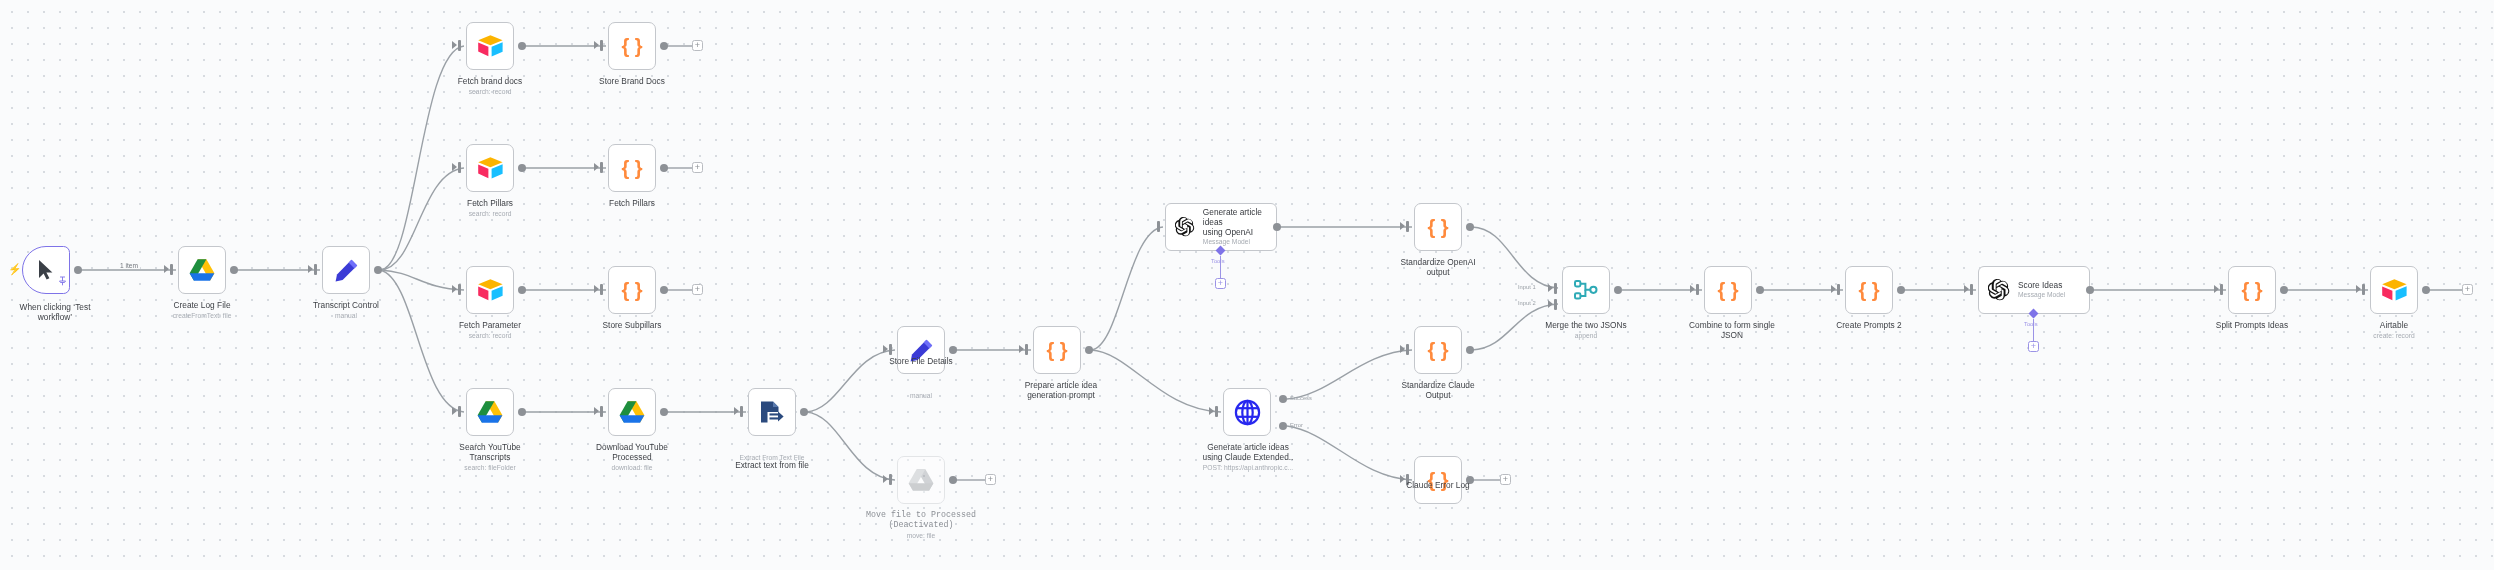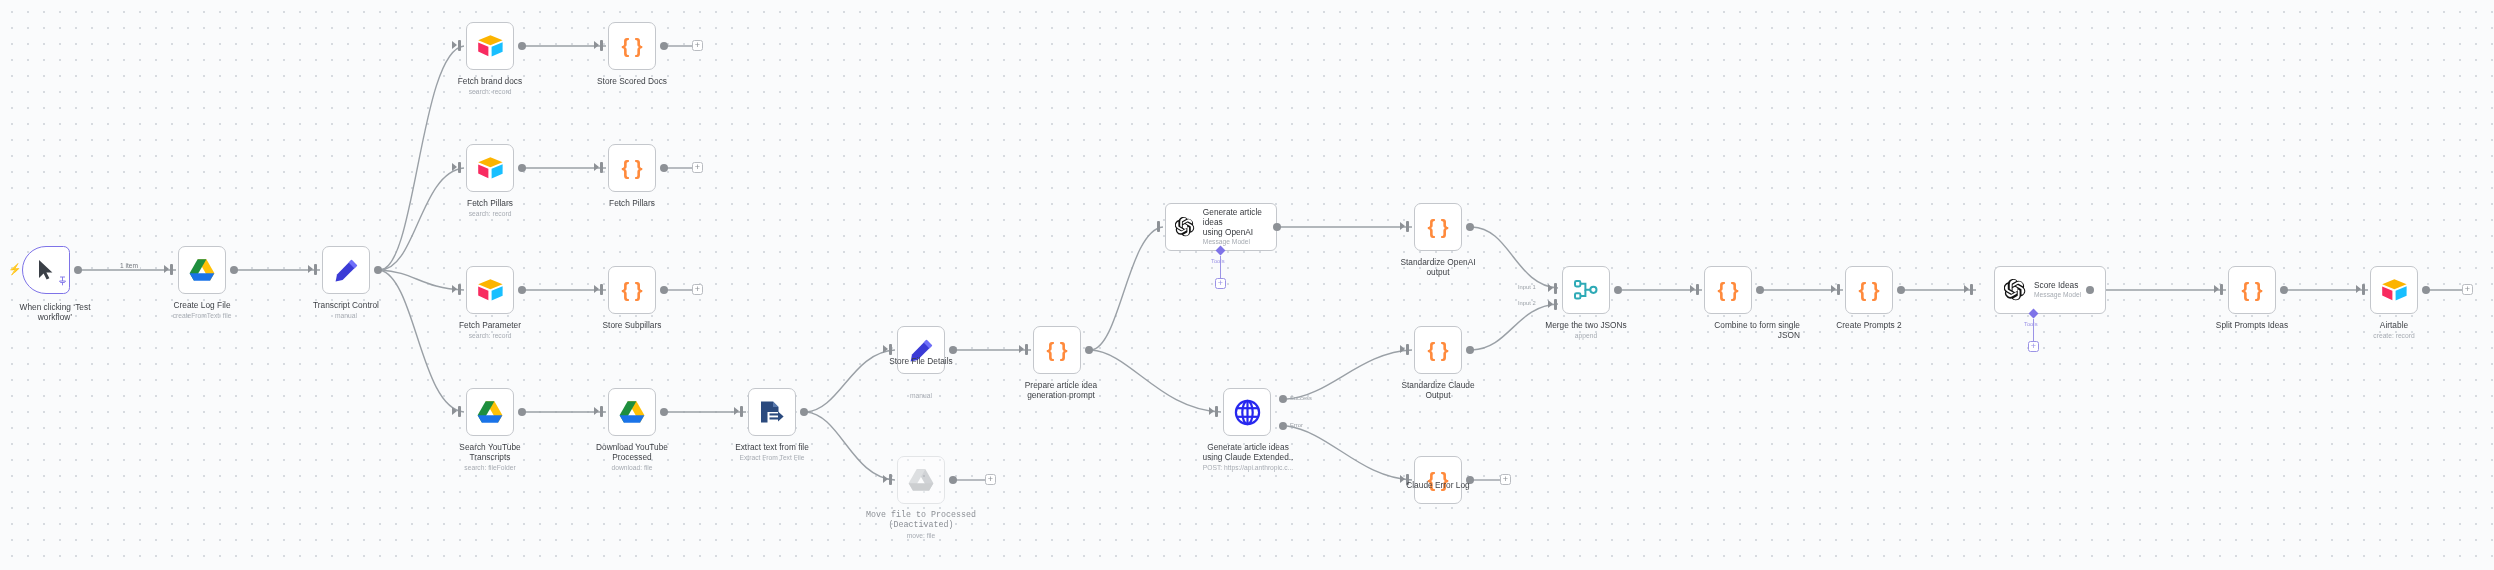--- a/index.html
+++ b/index.html
@@ -204,21 +204,21 @@
   <div class="node">
     <div class="box square" style="left:608px;top:22px;">
       <svg class="icn" width="26" height="24" viewBox="0 0 26 24">
         <text x="13" y="18.5" font-family="Liberation Sans, sans-serif" font-size="20" font-weight="bold" fill="#ff8a3c" text-anchor="middle">{ }</text>
       </svg>
     </div>
     <div class="in-bar" style="left:600px;top:40px;"></div>
     <div class="in-arrow" style="left:594px;top:41px;"></div>
     <div class="out-dot" style="left:660px;top:42px;"></div>
     <div class="plus" style="left:692px;top:40px;">+</div>
-    <div class="caption" style="left:572px;top:76px;width:120px;">Store Scored Docs</div>
+    <div class="caption" style="left:572px;top:76px;width:120px;">Store Brand Docs</div>
   </div>
 
   <div class="node">
     <div class="box square" style="left:466px;top:144px;">
       <svg class="icn" width="27" height="24" viewBox="0 0 27 24">
         <path d="M13.4 1.2 L25.6 6.2 L13.4 11.2 L1.2 6.2 Z" fill="#fcb400"></path>
         <path d="M1.2 8.6 L11.4 12.8 L11.4 22.2 L1.2 17.6 Z" fill="#f82b60"></path>
         <path d="M14.6 12.8 L25.6 8.2 L25.6 17.8 L14.6 22.6 Z" fill="#18bfff"></path>
       </svg>
     </div>
@@ -308,21 +308,21 @@
         <path d="M2 1.5 H14 L19.5 7 V12 H8.5 V22.5 H2 Z" fill="#2b4a7e"></path>
         <path d="M14 1.5 L19.5 7 H14 Z" fill="#5a7aae"></path>
         <rect x="10.5" y="13.4" width="9" height="2.1" fill="#2b4a7e"></rect>
         <rect x="10.5" y="17.4" width="9" height="2.1" fill="#2b4a7e"></rect>
         <path d="M19 11.4 L24.6 16.4 L19 21.4 Z" fill="#2b4a7e"></path>
       </svg>
     </div>
     <div class="in-bar" style="left:740px;top:406px;"></div>
     <div class="in-arrow" style="left:734px;top:407px;"></div>
     <div class="out-dot" style="left:800px;top:408px;"></div>
-    <div class="caption" style="left:712px;top:442px;width:120px;text-align:center;">Extract text from file</div>
+    <div class="caption" style="left:712px;top:460px;width:120px;text-align:center;">Extract text from file</div>
     <div class="subcaption" style="left:712px;top:454px;width:120px;">Extract From Text File</div>
   </div>
 
   <div class="node">
     <div class="box square" style="left:897px;top:326px;">
       <svg class="icn" width="25" height="25" viewBox="0 0 25 25">
         <path d="M17.5 1.8 L23.2 7.5 L8.6 22 L1.6 23.4 L3 16.4 Z" fill="#3b3bd6"></path>
         <path d="M17.5 1.8 L23.2 7.5 L20.4 10.4 L14.6 4.6 Z" fill="#6f6ffa"></path>
       </svg>
     </div>
@@ -467,38 +467,38 @@
 
   <div class="node">
     <div class="box square" style="left:1704px;top:266px;">
       <svg class="icn" width="26" height="24" viewBox="0 0 26 24">
         <text x="13" y="18.5" font-family="Liberation Sans, sans-serif" font-size="20" font-weight="bold" fill="#ff8a3c" text-anchor="middle">{ }</text>
       </svg>
     </div>
     <div class="in-bar" style="left:1696px;top:284px;"></div>
     <div class="in-arrow" style="left:1690px;top:285px;"></div>
     <div class="out-dot" style="left:1756px;top:286px;"></div>
-    <div class="caption" style="left:1664px;top:320px;width:136px;text-align:right;">Combine to form single
+    <div class="caption" style="left:1664px;top:320px;width:136px;">Combine to form single
 JSON</div>
   </div>
 
   <div class="node">
     <div class="box square" style="left:1845px;top:266px;">
       <svg class="icn" width="26" height="24" viewBox="0 0 26 24">
         <text x="13" y="18.5" font-family="Liberation Sans, sans-serif" font-size="20" font-weight="bold" fill="#ff8a3c" text-anchor="middle">{ }</text>
       </svg>
     </div>
     <div class="in-bar" style="left:1837px;top:284px;"></div>
     <div class="in-arrow" style="left:1831px;top:285px;"></div>
     <div class="out-dot" style="left:1897px;top:286px;"></div>
     <div class="caption" style="left:1809px;top:320px;width:120px;">Create Prompts 2</div>
   </div>
 
   <div class="node">
-    <div class="box wide" style="left:1978px;top:266px;width:112px;height:48px;margin-left:16px;">
+    <div class="box wide" style="left:1978px;top:266px;width:112px;height:48px;">
       <svg class="icn" width="22" height="22" viewBox="0 0 24 24">
         <path d="M21.6 9.9a5.9 5.9 0 0 0-.5-4.9 6 6 0 0 0-6.4-2.9A6 6 0 0 0 4.5 3.6 5.9 5.9 0 0 0 .6 6.5a6 6 0 0 0 .7 7 5.9 5.9 0 0 0 .5 4.9 6 6 0 0 0 6.4 2.9 5.9 5.9 0 0 0 4.5 2 6 6 0 0 0 5.7-4.2 5.9 5.9 0 0 0 3.9-2.9 6 6 0 0 0-.7-7Zm-9 12.5a4.4 4.4 0 0 1-2.8-1l.1-.1 4.7-2.7a.8.8 0 0 0 .4-.7v-6.6l2 1.2v5.5a4.5 4.5 0 0 1-4.4 4.4ZM3 17.3a4.4 4.4 0 0 1-.5-3l.1.1 4.7 2.7a.8.8 0 0 0 .8 0l5.7-3.3v2.3l-4.8 2.8a4.5 4.5 0 0 1-6-1.6ZM1.8 7.4a4.4 4.4 0 0 1 2.3-2v5.6a.8.8 0 0 0 .4.7l5.7 3.3-2 1.2-4.8-2.8a4.5 4.5 0 0 1-1.6-6ZM18.7 11l-5.7-3.3 2-1.1 4.8 2.7a4.4 4.4 0 0 1-.7 8v-5.6a.8.8 0 0 0-.4-.7Zm2-3-.1-.1-4.7-2.7a.8.8 0 0 0-.8 0L9.4 8.5V6.2l4.8-2.8a4.4 4.4 0 0 1 6.5 4.6ZM8.3 12.2l-2-1.2V5.5a4.4 4.4 0 0 1 7.3-3.4l-.1.1-4.7 2.7a.8.8 0 0 0-.4.7ZM9.4 9.9 12 8.4l2.6 1.5v3L12 14.4l-2.6-1.5Z" fill="#121212"></path>
       </svg>
       <span class="wtext">
         <span class="wtitle">Score Ideas</span>
         <span class="wsub">Message Model</span>
       </span>
     </div>
     <div class="in-bar" style="left:1970px;top:284px;"></div>
     <div class="in-arrow" style="left:1964px;top:285px;"></div>

